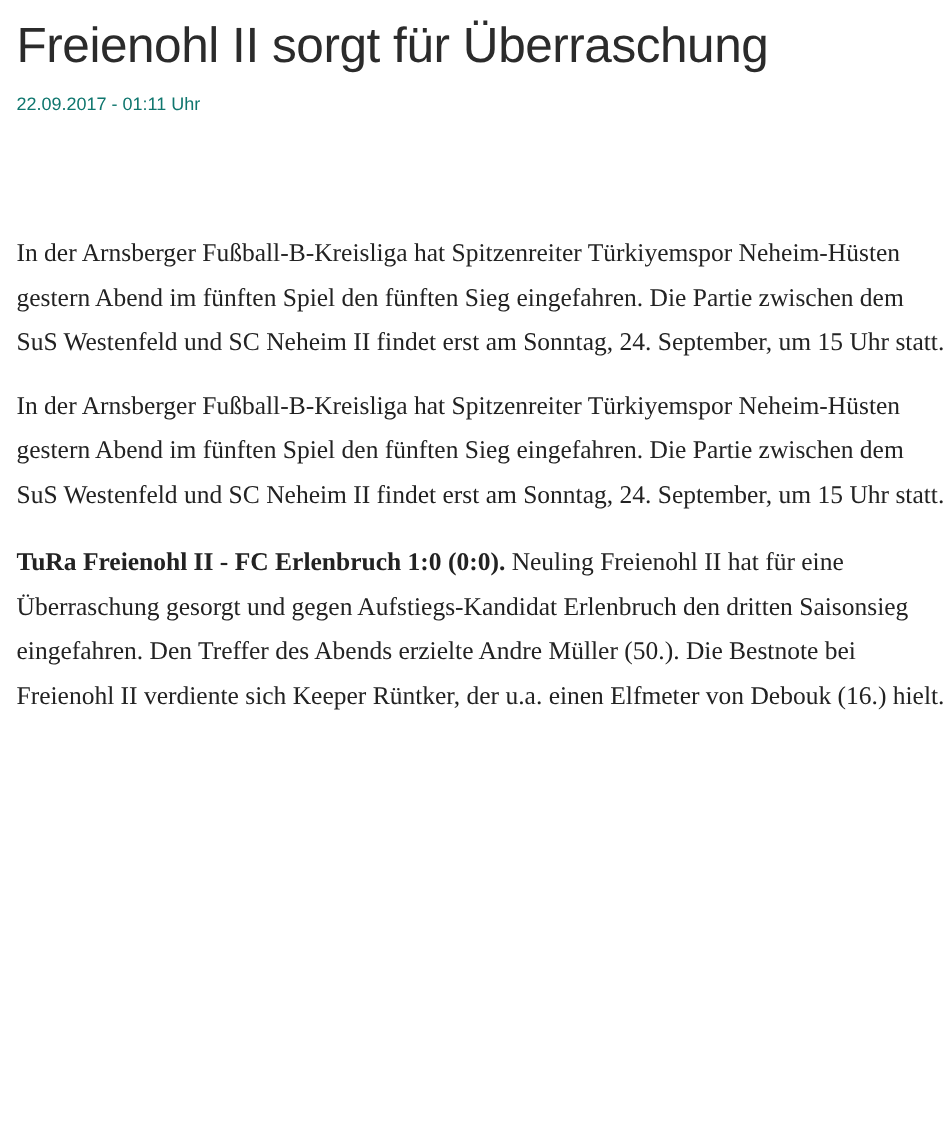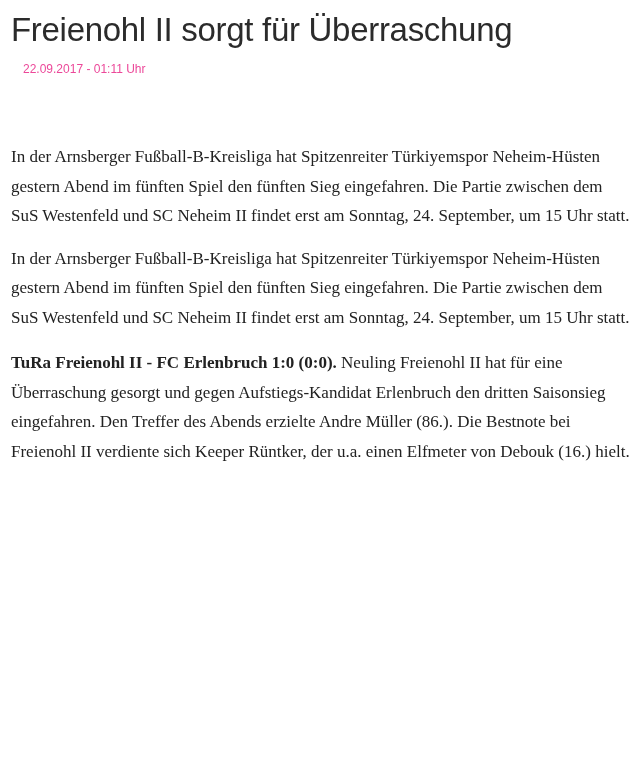--- a/index.html
+++ b/index.html
@@ -11,26 +11,26 @@
     font-size: 33px;
     color: #2b2b2b;
     margin: 0;
     position: absolute; top: 11px; left: 0;
     white-space: nowrap;
     letter-spacing: -0.3px;
   }
   .date {
     font-family: "Liberation Sans", sans-serif;
     font-size: 12px;
-    color: #ec4899;
-    position: absolute; top: 62px; left: 12px;
+    color: #0f766e;
+    position: absolute; top: 62px; left: 0;
     white-space: nowrap;
   }
   .body {
-    position: absolute; top: 142px; left: 0; width: 622px;
+    position: absolute; top: 154px; left: 0; width: 622px;
     font-family: "Liberation Serif", serif;
     font-size: 17px;
     line-height: 29.5px;
     color: #222222;
   }
   .body p { margin: 0 0 16px 0; }
   .body p:nth-child(1) { margin-bottom: 13px; }
   .body b { font-weight: bold; }
 </style>
 </head>
@@ -40,16 +40,16 @@
   <h1 class="title">Freienohl II sorgt für Überraschung</h1>
   <div class="date">22.09.2017 - 01:11 Uhr</div>
   <div class="body">
     <p>
       <span>In der Arnsberger Fußball-B-Kreisliga hat Spitzenreiter Türkiyemspor Neheim-Hüsten gestern Abend im fünften Spiel den fünften Sieg eingefahren. Die Partie zwischen dem SuS Westenfeld und SC Neheim II findet erst am Sonntag, 24. September, um 15 Uhr statt.</span>
     </p>
     <p>
       <span>In der Arnsberger Fußball-B-Kreisliga hat Spitzenreiter Türkiyemspor Neheim-Hüsten gestern Abend im fünften Spiel den fünften Sieg eingefahren. Die Partie zwischen dem SuS Westenfeld und SC Neheim II findet erst am Sonntag, 24. September, um 15 Uhr statt.</span>
     </p>
     <p>
-      <b>TuRa Freienohl II - FC Erlenbruch 1:0 (0:0).</b><span> Neuling Freienohl II hat für eine Überraschung gesorgt und gegen Aufstiegs-Kandidat Erlenbruch den dritten Saisonsieg eingefahren. Den Treffer des Abends erzielte Andre Müller (86.). Die Bestnote bei Freienohl II verdiente sich Keeper Rüntker, der u.a. einen Elfmeter von Debouk (16.) hielt.</span>
+      <b>TuRa Freienohl II - FC Erlenbruch 1:0 (0:0).</b><span> Neuling Freienohl II hat für eine Überraschung gesorgt und gegen Aufstiegs-Kandidat Erlenbruch den dritten Saisonsieg eingefahren. Den Treffer des Abends erzielte Andre Müller (50.). Die Bestnote bei Freienohl II verdiente sich Keeper Rüntker, der u.a. einen Elfmeter von Debouk (16.) hielt.</span>
     </p>
   </div>
 </div>
 
 </body></html>

